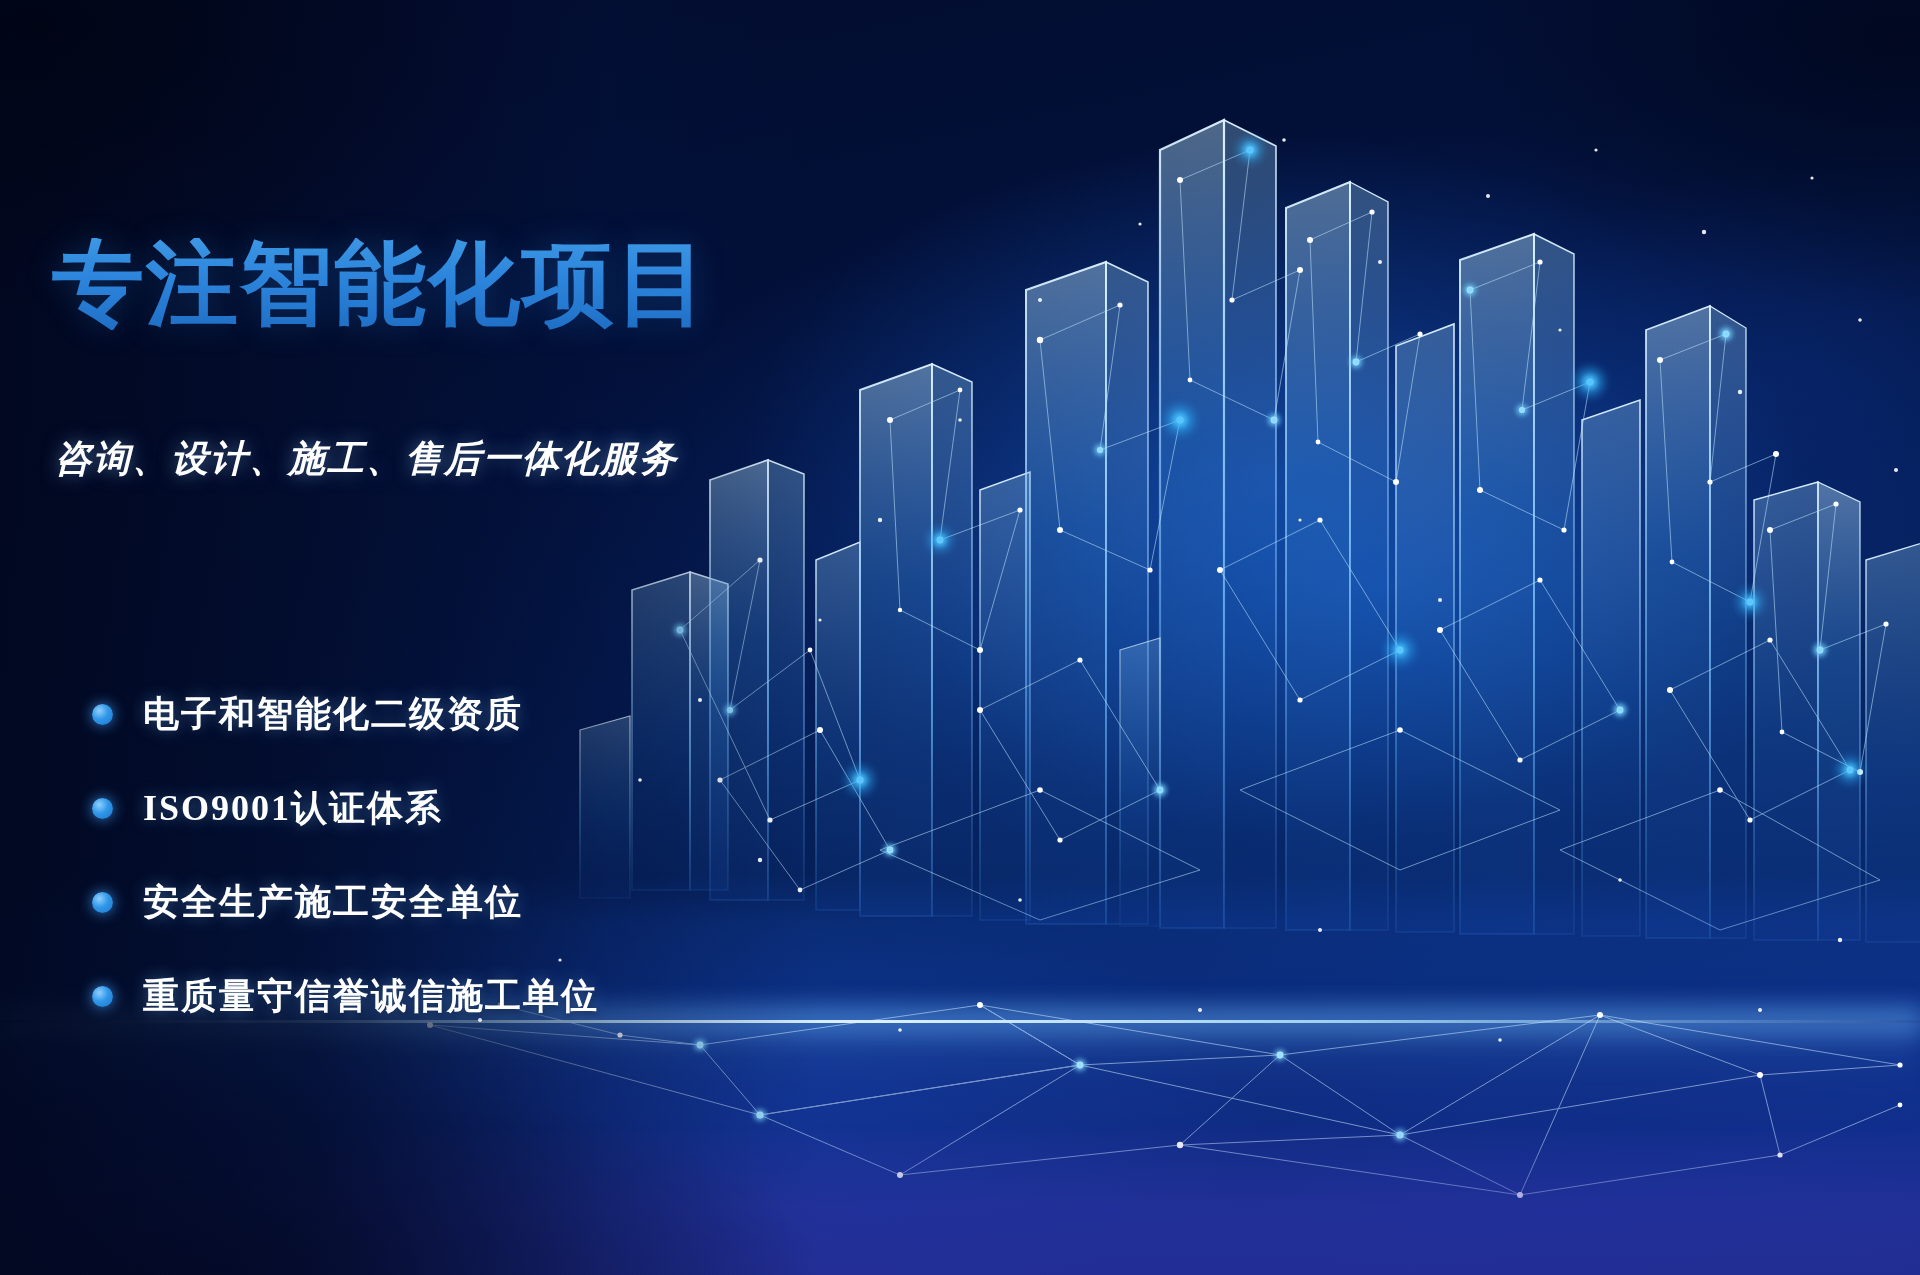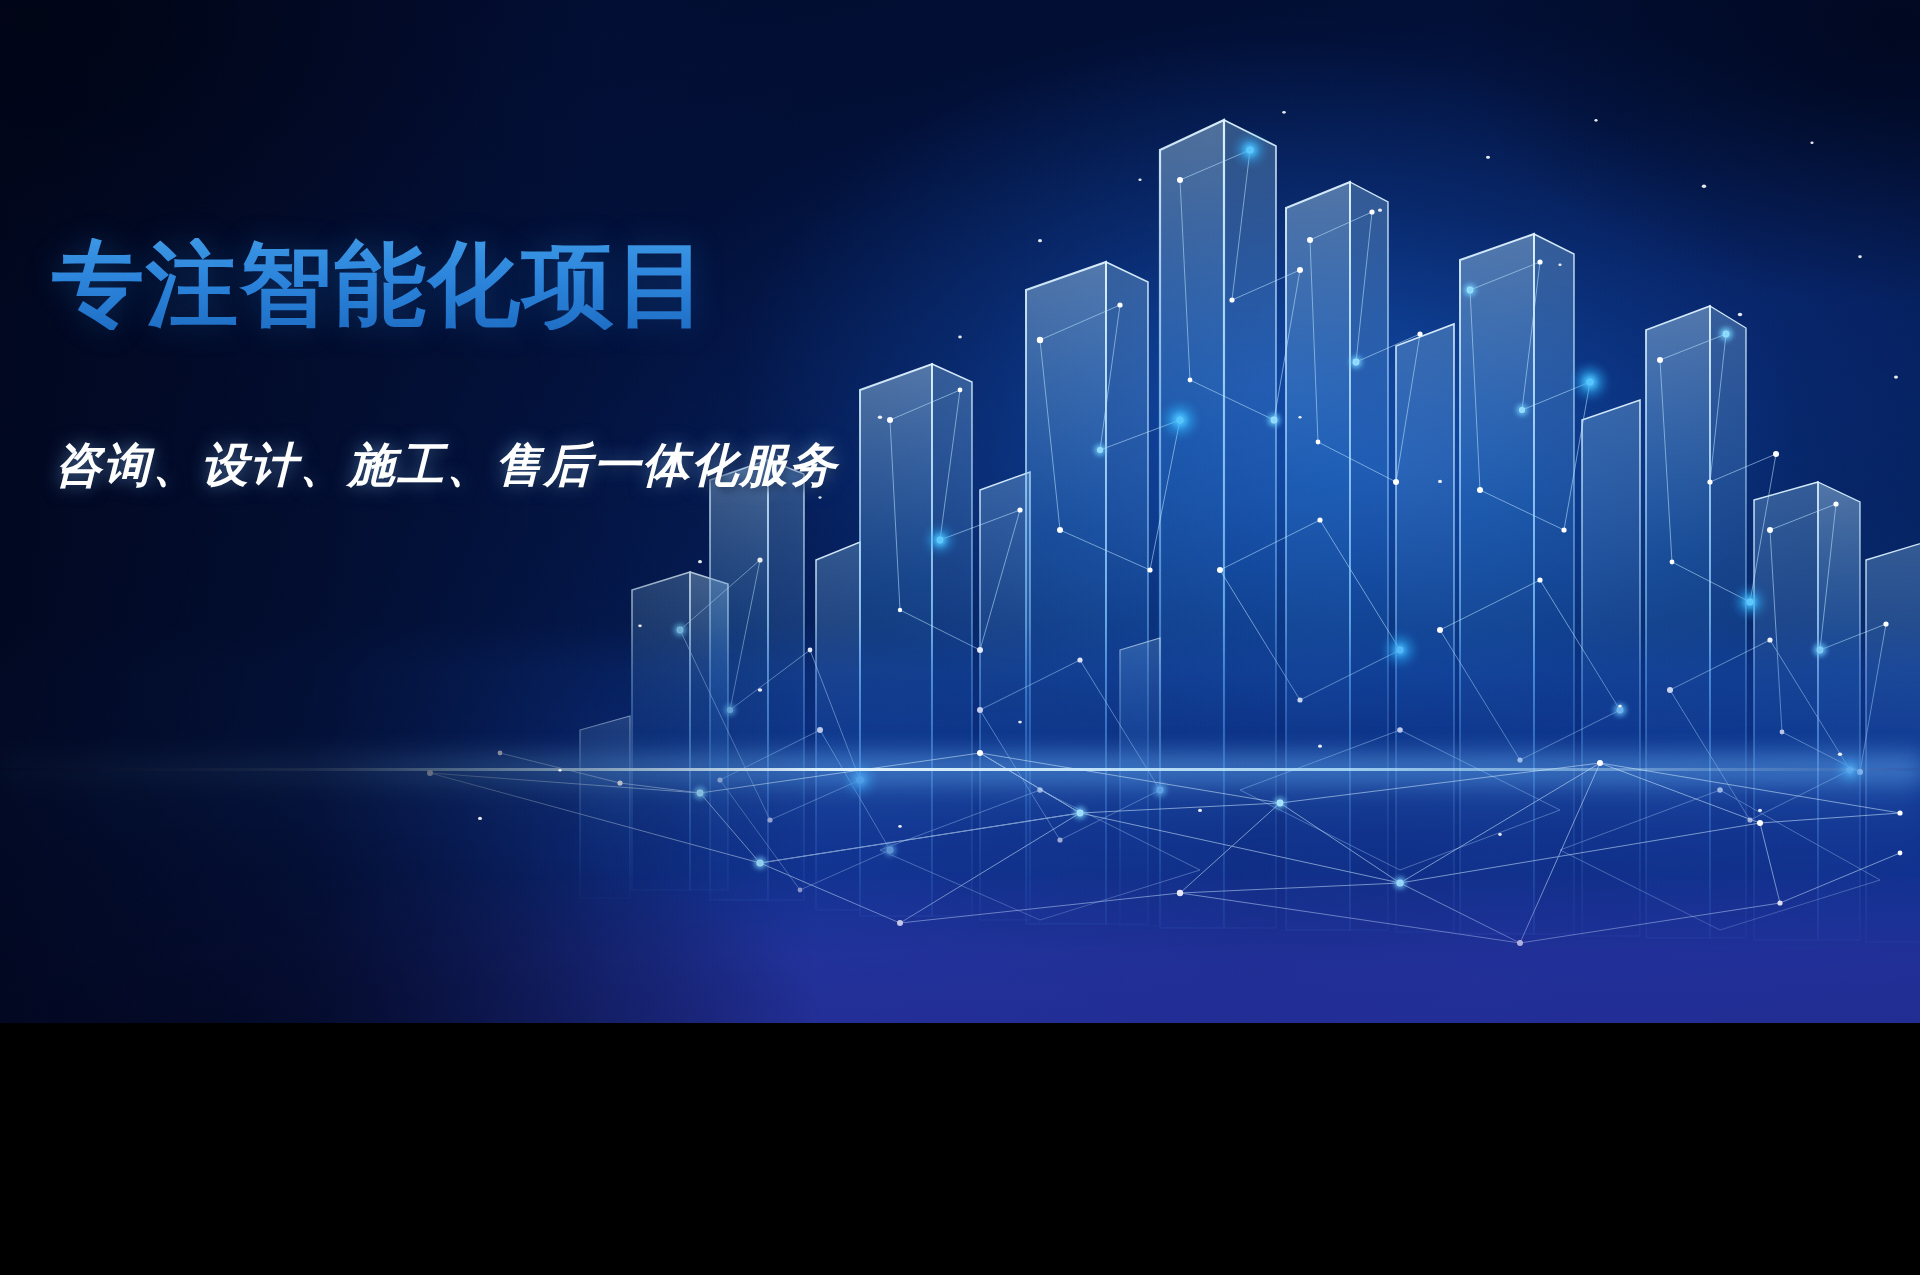--- a/index.html
+++ b/index.html
@@ -5,23 +5,23 @@
   html, body {
     margin: 0;
     padding: 0;
     background: #000;
   }
   * { box-sizing: border-box; }
 
   .banner {
     position: relative;
     width: 1920px;
-    height: 1023px;
+    height: 1275px;
     overflow: hidden;
-    font-family: Liberation Sans, sans-serif;
+    font-family: Liberation Serif, serif;
     background:
       radial-gradient(ellipse 1100px 620px at 72% 46%, rgba(20,92,200,0.55) 0%, rgba(10,50,140,0.30) 42%, rgba(2,14,52,0.0) 74%),
       radial-gradient(ellipse 900px 460px at 40% 88%, rgba(26,80,205,0.40) 0%, rgba(8,30,95,0.12) 55%, rgba(2,12,48,0) 80%),
       linear-gradient(168deg, #020b2c 0%, #021038 26%, #04194d 50%, #052159 66%, #0a2a72 80%, #0c2f86 92%, #0b2a74 100%);
   }
 
   
   .sky-glow {
     position: absolute; inset: 0;
     background:
@@ -101,21 +101,21 @@
     font-weight: bold;
     color: #ffffff;
     letter-spacing: 2px;
     line-height: 1;
     padding-bottom: 4px;
     text-shadow: 0 0 20px rgba(150,210,255,0.55), 0 0 44px rgba(90,170,255,0.35);
   }
 
   .subtitle {
     position: absolute; left: 2px; top: 434px;
-    font-size: 47px;
+    font-size: 37px;
     font-weight: bold;
     font-style: italic;
     color: #ffffff;
     letter-spacing: 2px;
     white-space: nowrap;
     text-shadow: 0 0 18px rgba(140,200,255,0.5), 2px 3px 9px rgba(0,10,40,0.8);
   }
 
   .pill {
     position: absolute; left: 46px; top: 566px;
@@ -451,18 +451,36 @@
 
   <div class="content">
 
     <div class="headline">
       <span class="headline-main">专注智能化项目</span>
     </div>
 
     <div class="subtitle">咨询、设计、施工、售后一体化服务</div>
 
 
+    <div class="bullets">
+      <div class="bullet-row">
+        <span class="bullet-dot"></span>
+        <span class="bullet-text">电子和智能化二级资质</span>
+      </div>
+      <div class="bullet-row">
+        <span class="bullet-dot"></span>
+        <span class="bullet-text">ISO9001认证体系</span>
+      </div>
+      <div class="bullet-row">
+        <span class="bullet-dot"></span>
+        <span class="bullet-text">安全生产施工安全单位</span>
+      </div>
+      <div class="bullet-row">
+        <span class="bullet-dot"></span>
+        <span class="bullet-text">重质量守信誉诚信施工单位</span>
+      </div>
+    </div>
 
   </div>
 
   <div class="left-shade"></div>
   <div class="corner-shade"></div>
 </div>
 
 </body></html>

